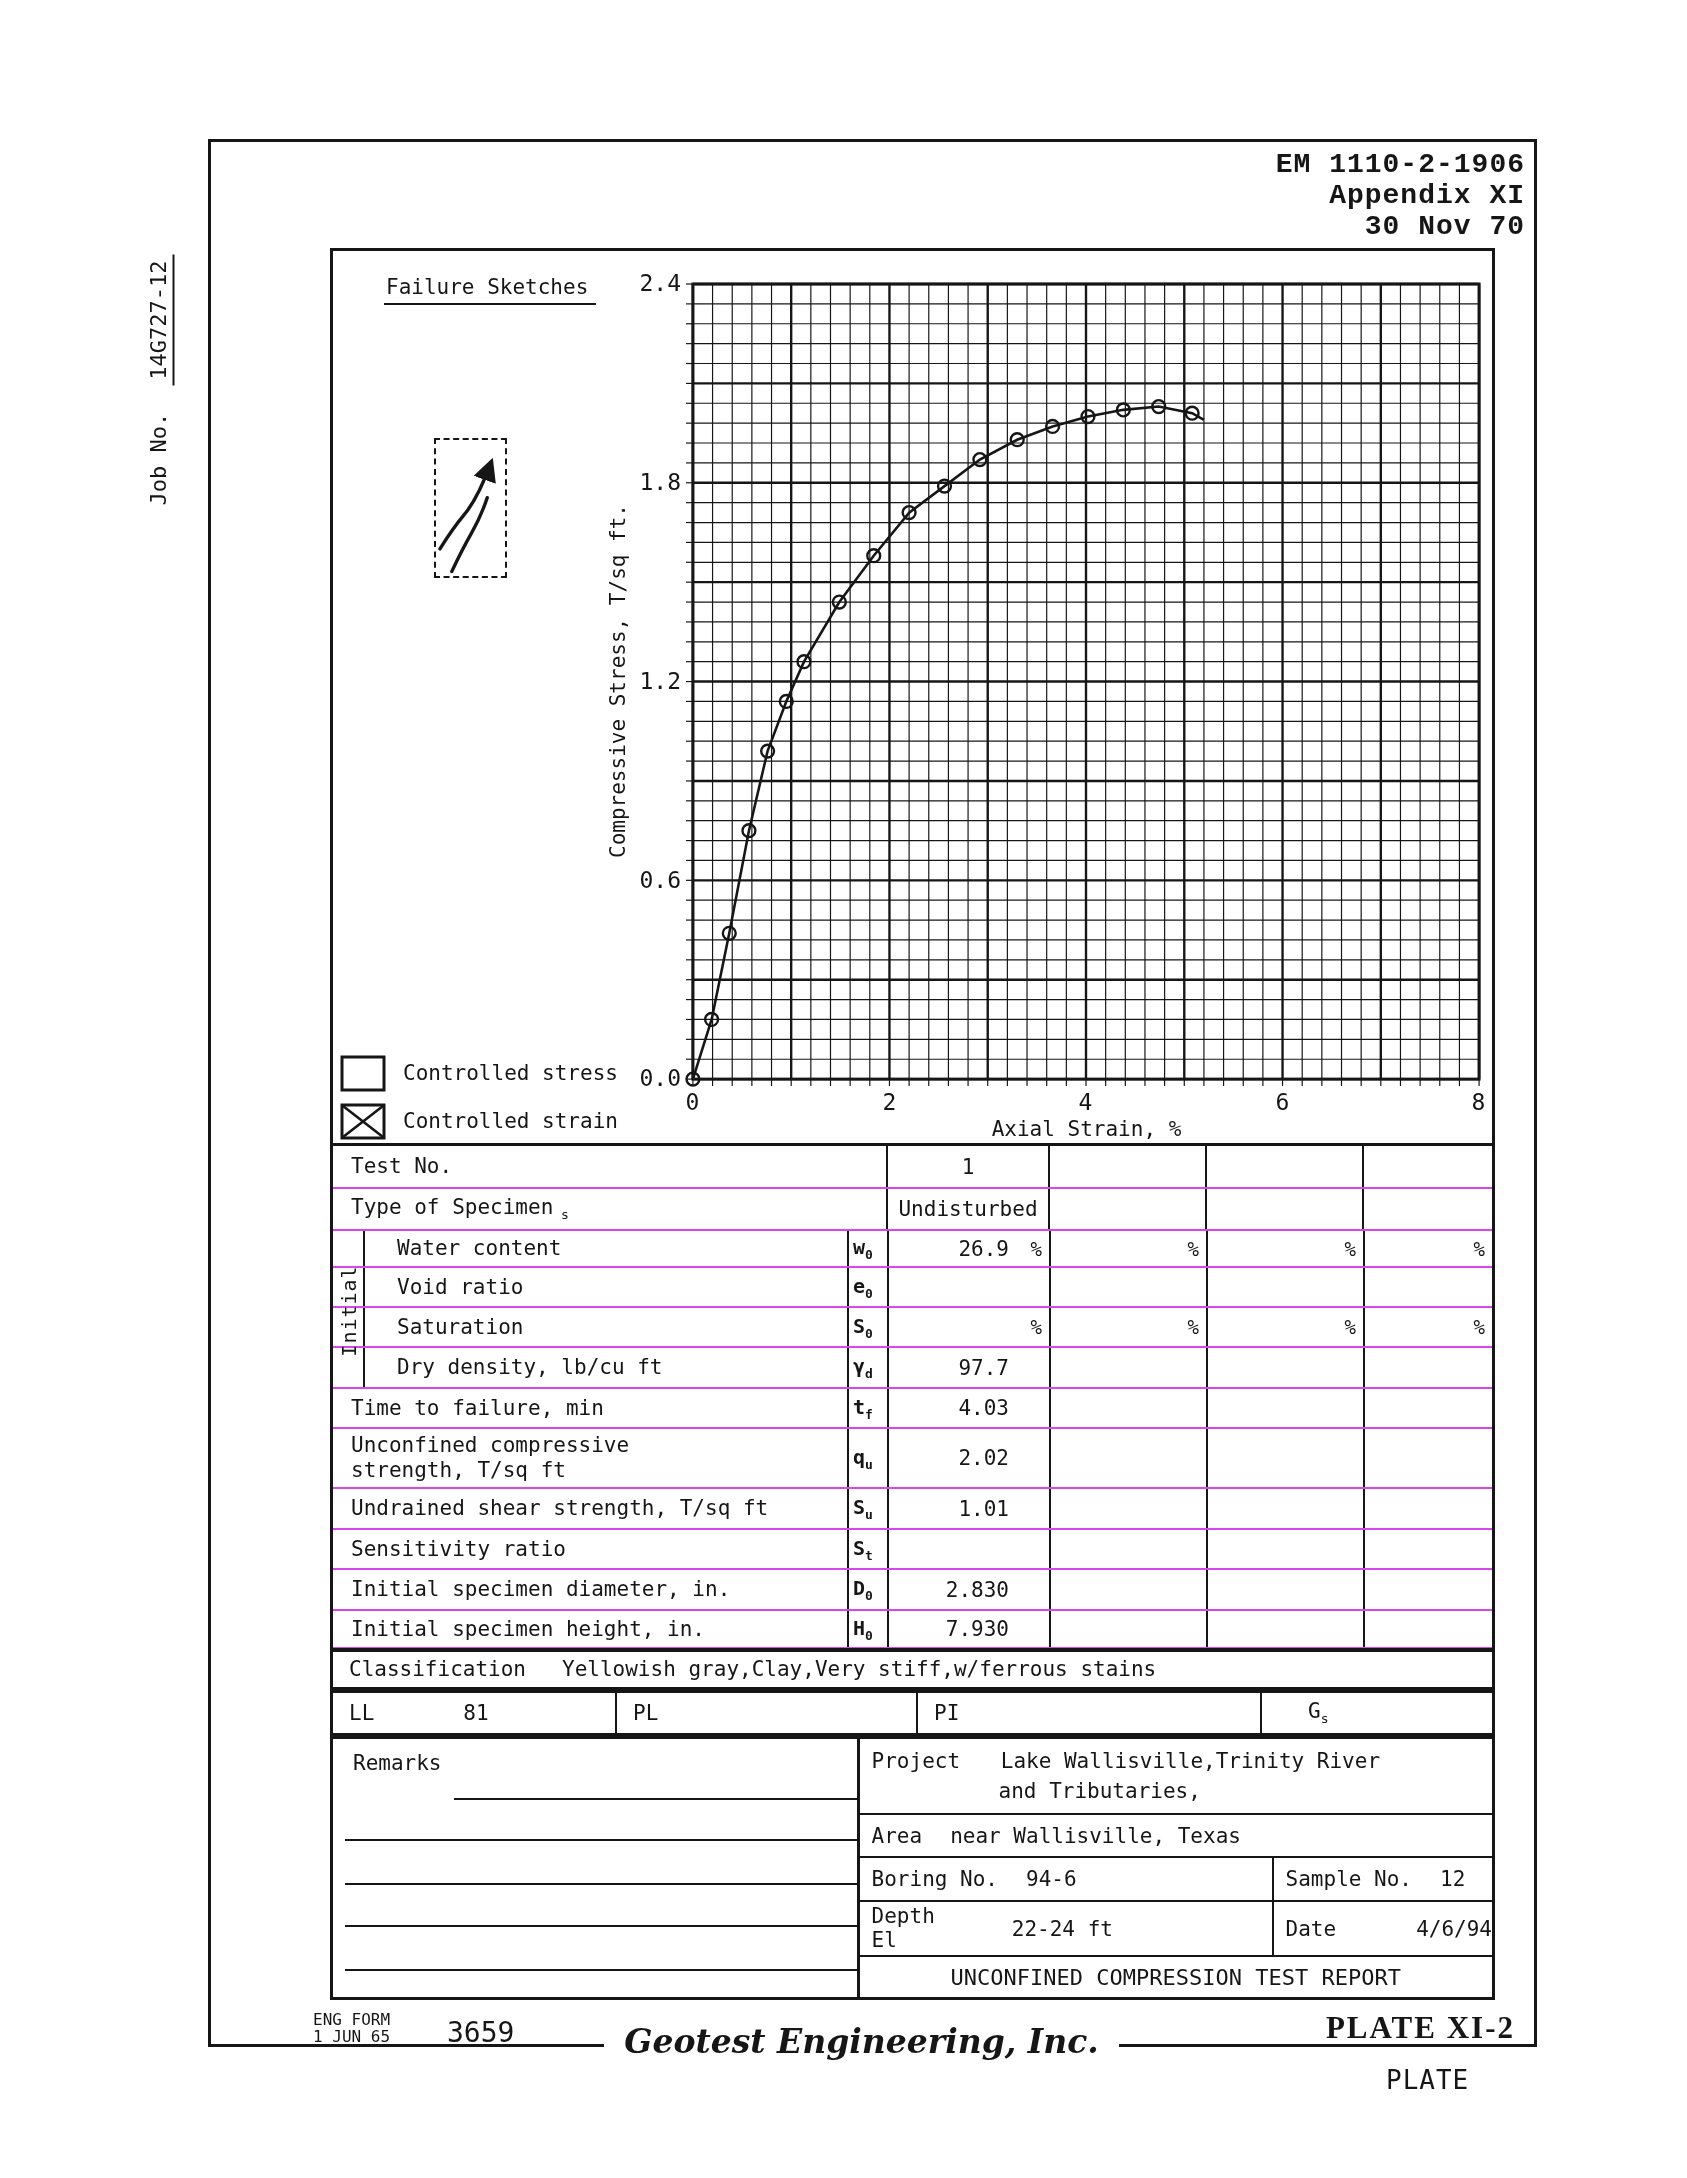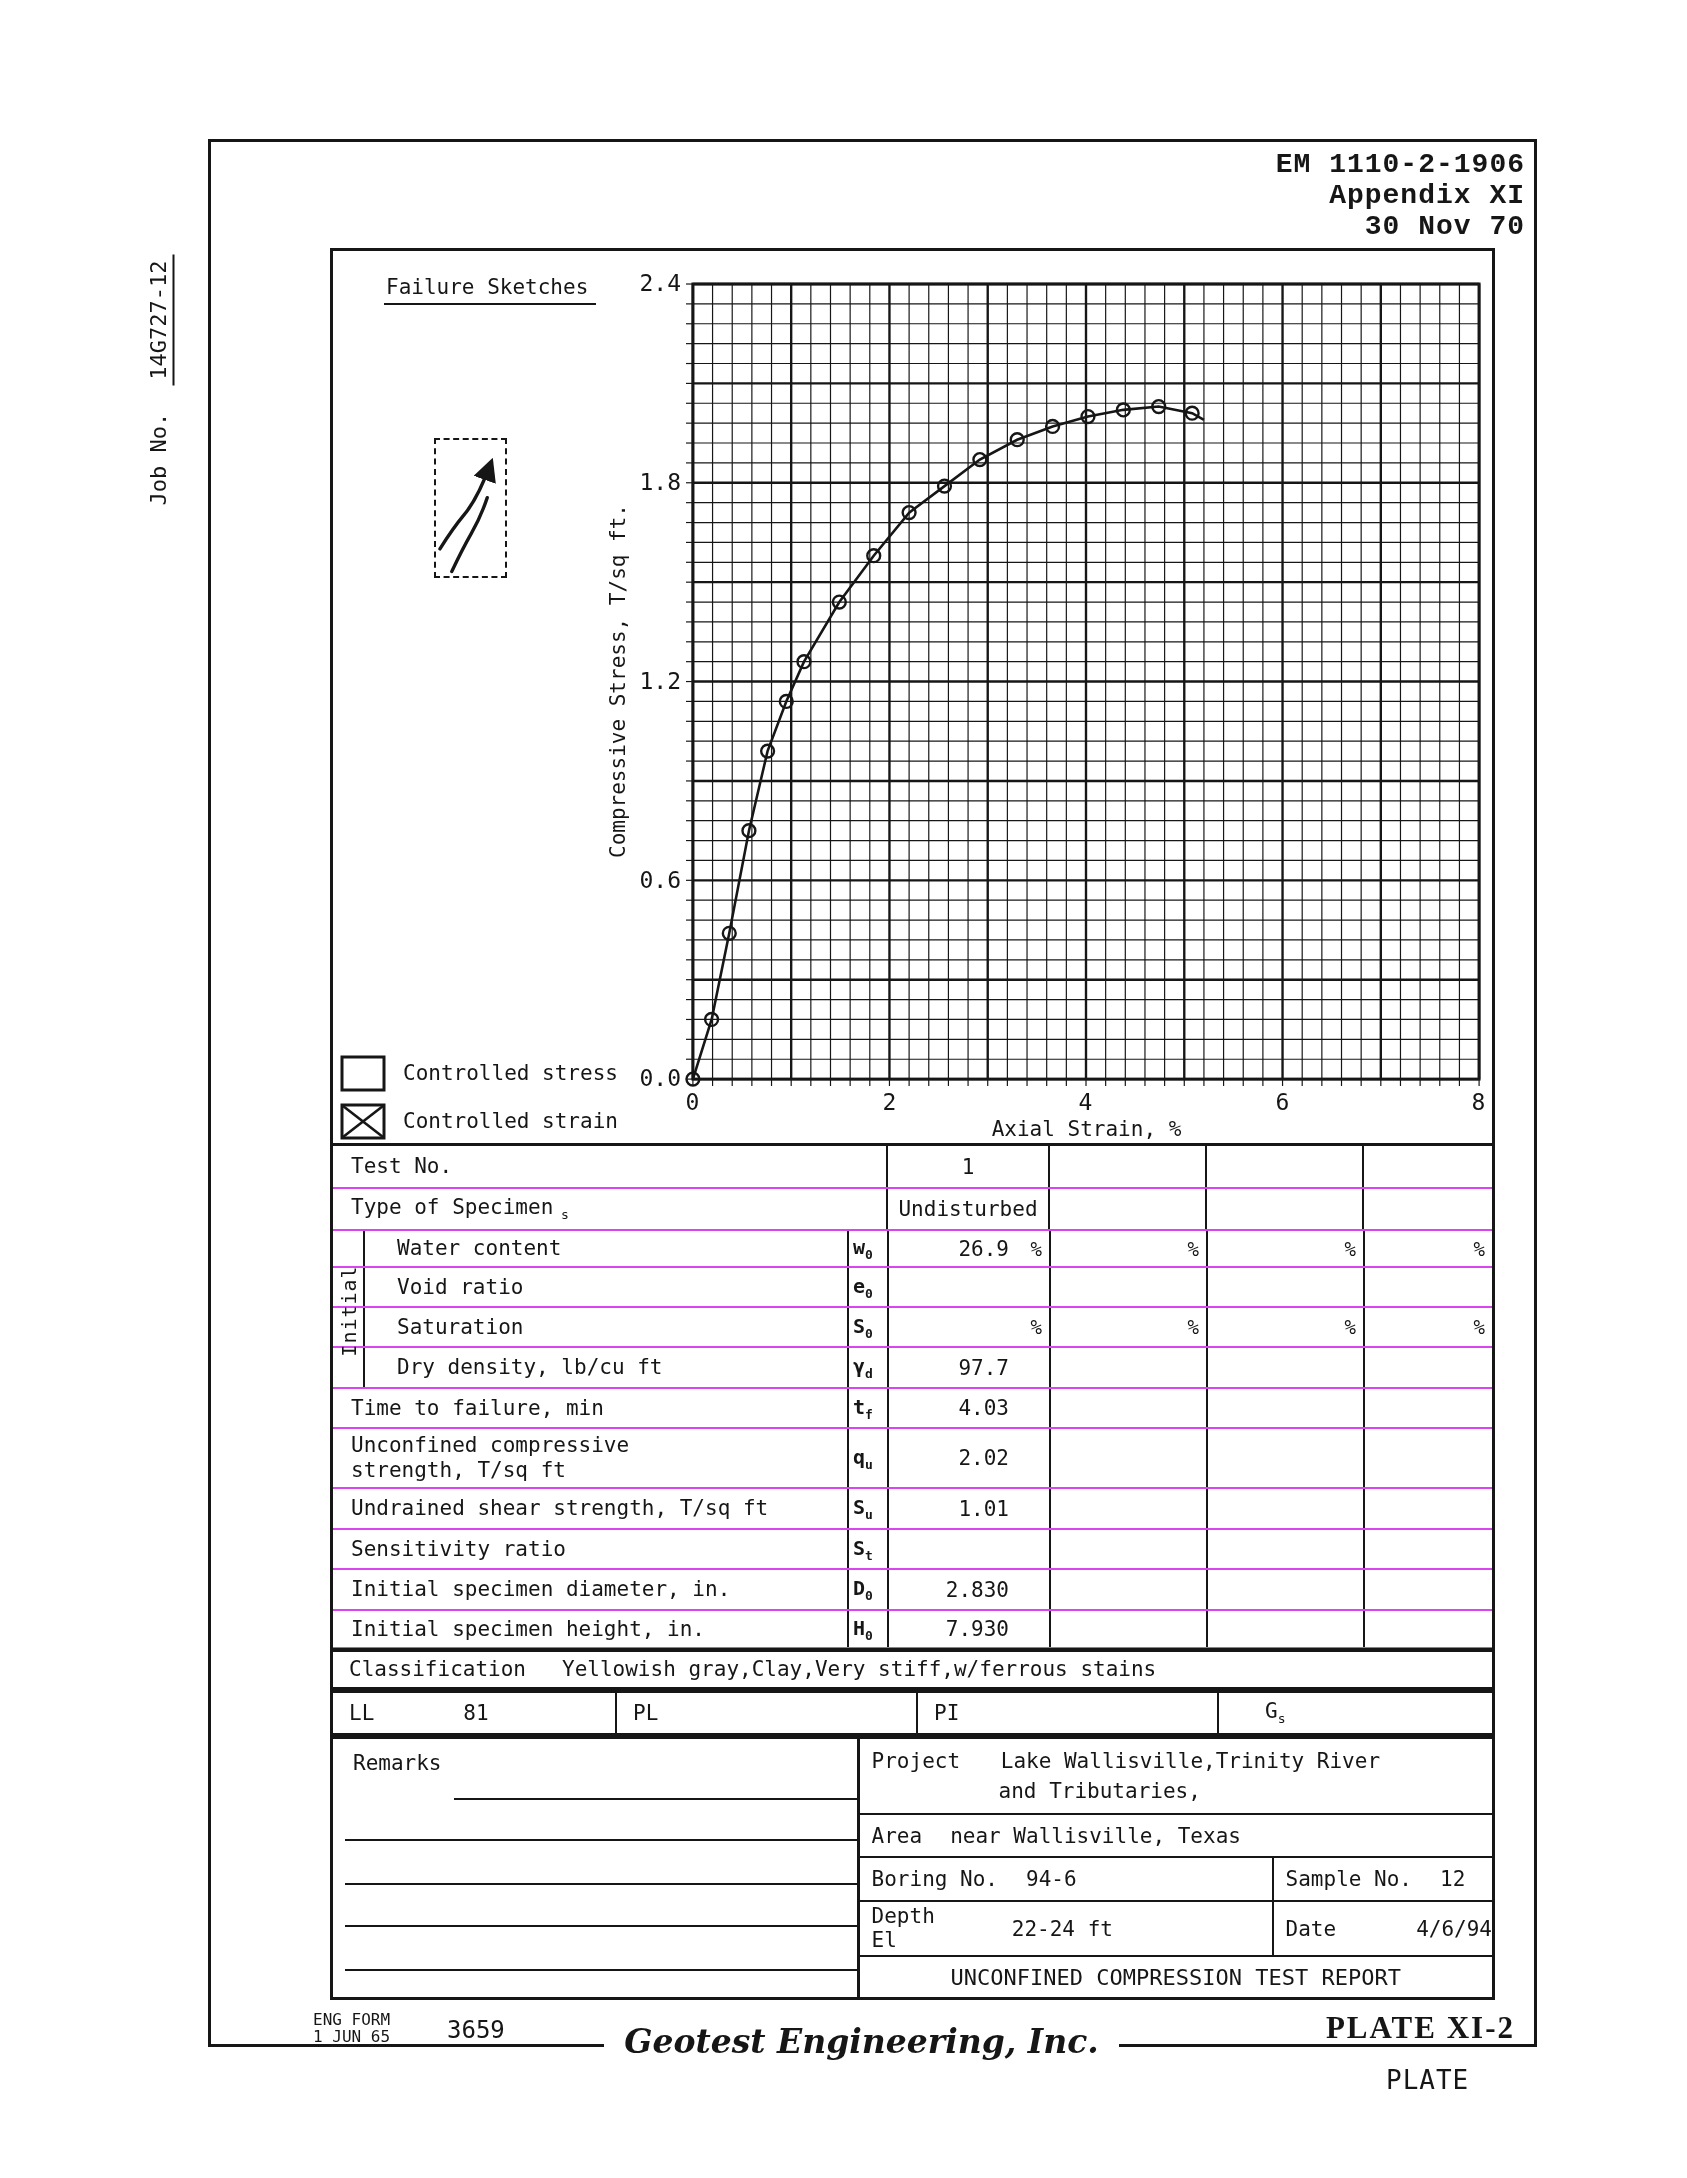--- a/index.html
+++ b/index.html
@@ -72,21 +72,21 @@
   .prow{border-bottom:2px solid #161616;display:flex;}
   .prow.last{border-bottom:none;}
   .pr-full{padding-left:12px;flex-direction:column;justify-content:center;}
   .split-l{width:414px;border-right:2px solid #161616;display:flex;align-items:center;padding-left:12px;}
   .split-r{flex:1;display:flex;align-items:center;padding-left:12px;}
   .gap28{display:inline-block;width:28px;}
   .gap40{display:inline-block;width:40px;}
 
   
   #eng-form{left:313px;top:2011px;font-size:16px;line-height:17px;text-align:center;}
-  #form-number{left:447px;top:2016px;font-size:24px;}
+  #form-number{left:447px;top:2016px;font-size:28px;}
   #plate-id{left:1267px;top:2010px;width:248px;text-align:right;
     font-family:"Liberation Serif", serif;font-weight:600;font-size:31px;letter-spacing:2px;}
   #company{left:604px;top:2022px;width:515px;text-align:center;}
   #company span{display:inline-block;background:#ffffff;padding:0 20px;
     font-family:"DejaVu Serif", serif;font-style:italic;font-weight:600;font-size:33px;}
   #plate-word{left:1386px;top:2065px;font-size:26px;letter-spacing:1px;}
 </style>
 </head>
 <body>
 
@@ -510,21 +510,21 @@
 
   <div id="att-box" class="abs">
     <div class="att-cell" style="width:284px;">
       <span class="alab">LL</span>
       <span class="aval">81</span>
     </div>
     <div class="att-cell" style="width:301px;">
       <span class="alab">PL</span>
       <span class="aval"></span>
     </div>
-    <div class="att-cell" style="width:301px;">
+    <div class="att-cell" style="width:344px;">
       <span class="alab">PI</span>
       <span class="aval"></span>
     </div>
     <div class="att-cell last" style="flex:1;padding-left:30px;">
       <span class="alab"><span>G</span><sub>s</sub></span>
       <span class="aval"></span>
     </div>
   </div>
 
   <div id="rp-box" class="abs">

